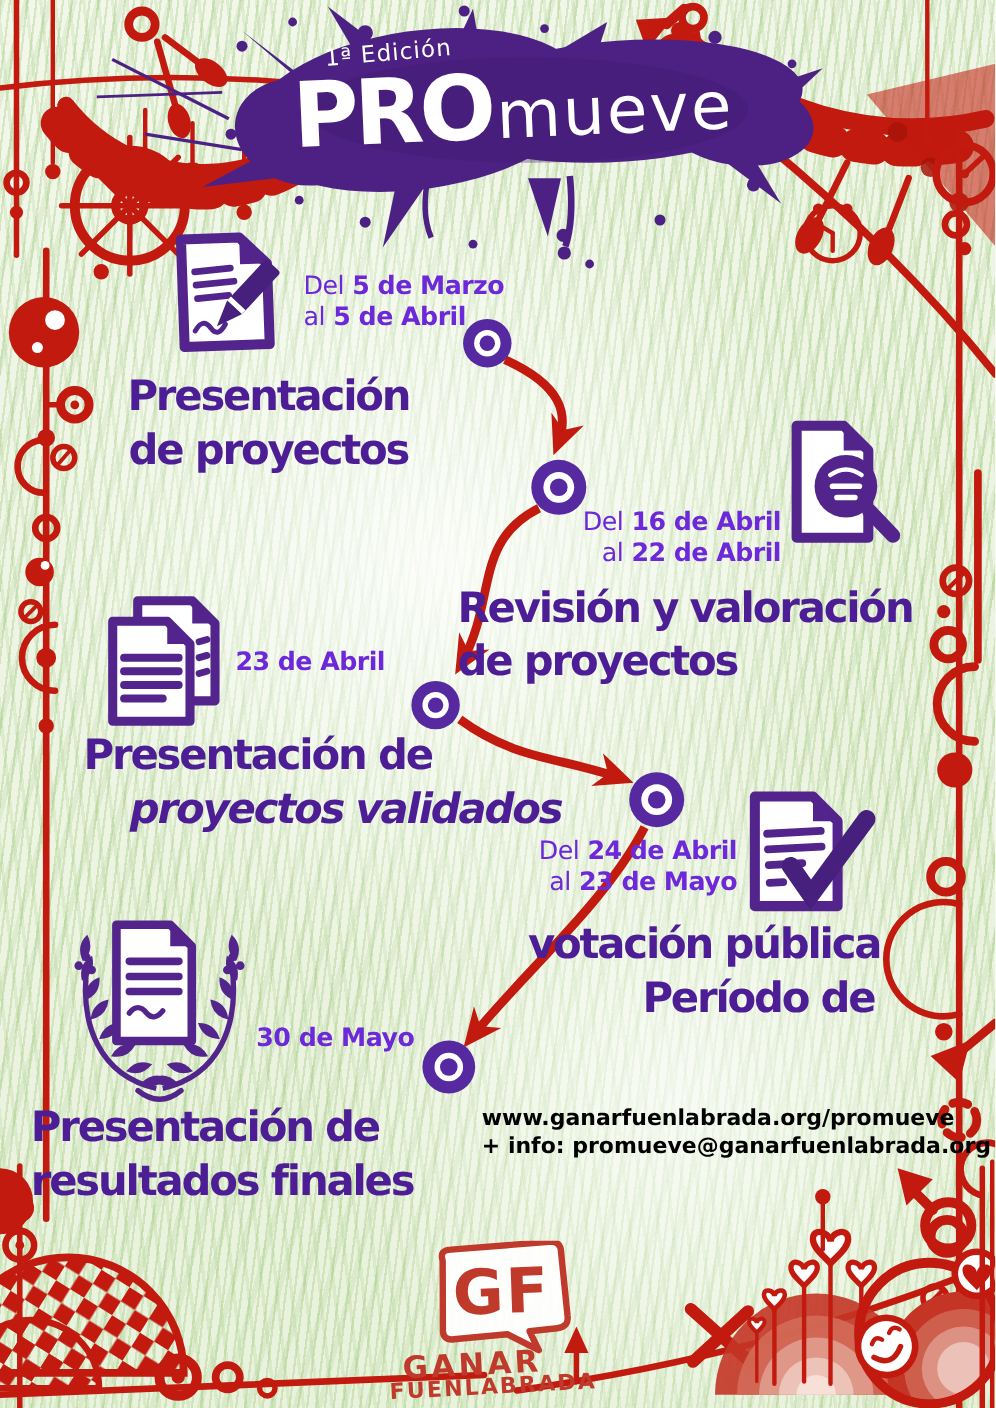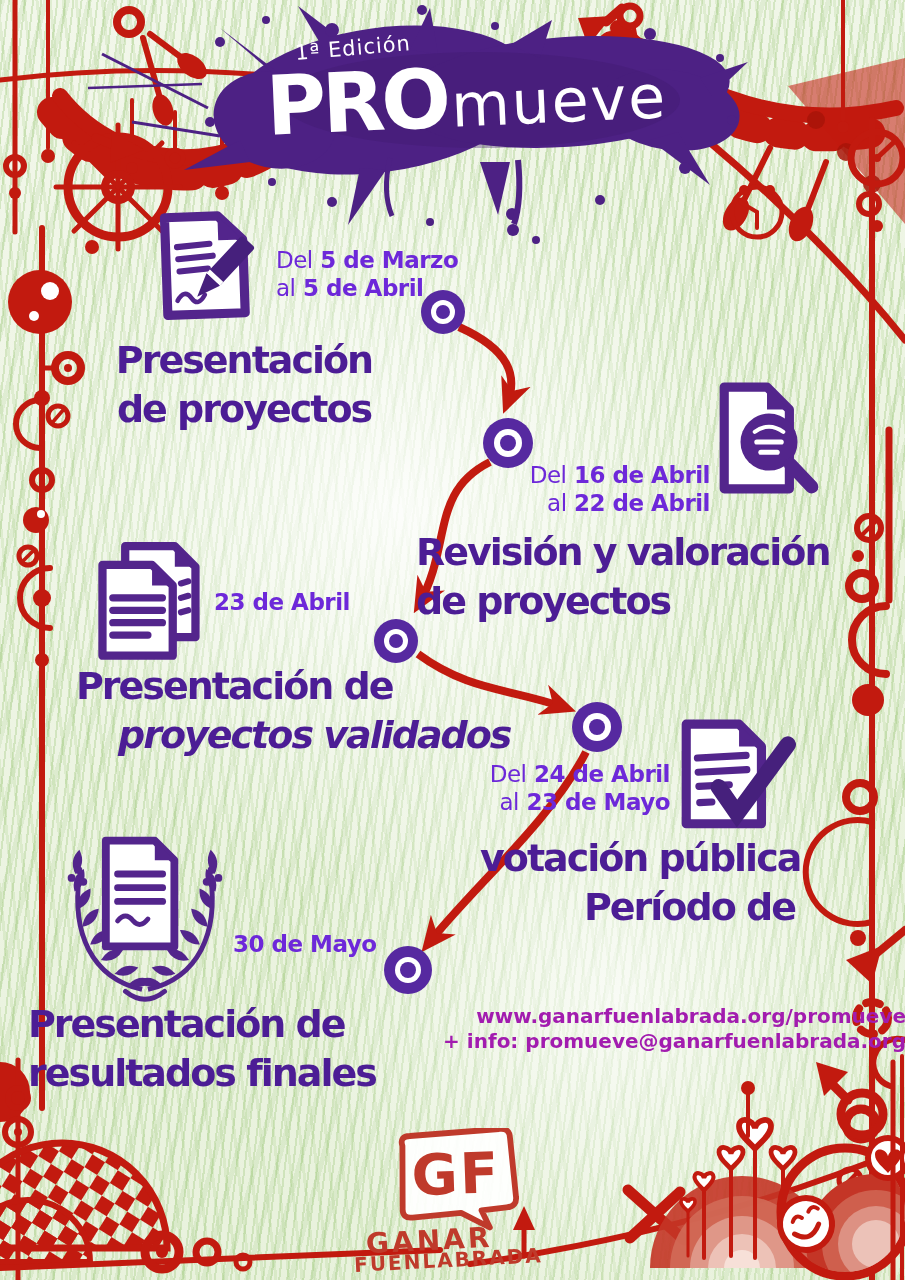--- a/index.html
+++ b/index.html
@@ -35,21 +35,21 @@
   .d2{left:468px;top:418px;width:242px;text-align:right;margin-top:43px;}
   .d3{left:214px;top:588px;}
   .d4{left:428px;top:760px;width:242px;text-align:right;}
   .d5{left:233px;top:930px;}
   .i1{left:156px;top:210px;width:112px;height:112px;transform:rotate(-2deg);}
   .i2{left:712px;top:376px;width:112px;height:128px;}
   .i3{left:88px;top:540px;width:124px;height:124px;}
   .i4{left:672px;top:716px;width:124px;height:122px;}
   .i5{left:52px;top:830px;width:186px;height:178px;}
   .icon svg{width:100%;height:100%;}
-  .footer-links{left:438px;top:1004px;width:468px;text-align:right;color:#a21caf;
+  .footer-links{left:438px;top:1004px;width:468px;text-align:left;color:#000000;
     font-size:20px;font-weight:bold;line-height:1.25;white-space:nowrap;}
   .logo-bubble{left:388px;top:1128px;width:136px;height:108px;}
   .logo-bubble svg{width:100%;height:100%;}
   .logo-line1{left:366px;top:1224px;color:#bf3a2b;font-size:28px;font-weight:bold;
     letter-spacing:3px;transform:rotate(-3deg);}
   .logo-line2{left:354px;top:1248px;color:#bf3a2b;font-size:20px;font-weight:bold;
     letter-spacing:2px;transform:rotate(-3deg);}
 </style>
 </head>
 <body>

